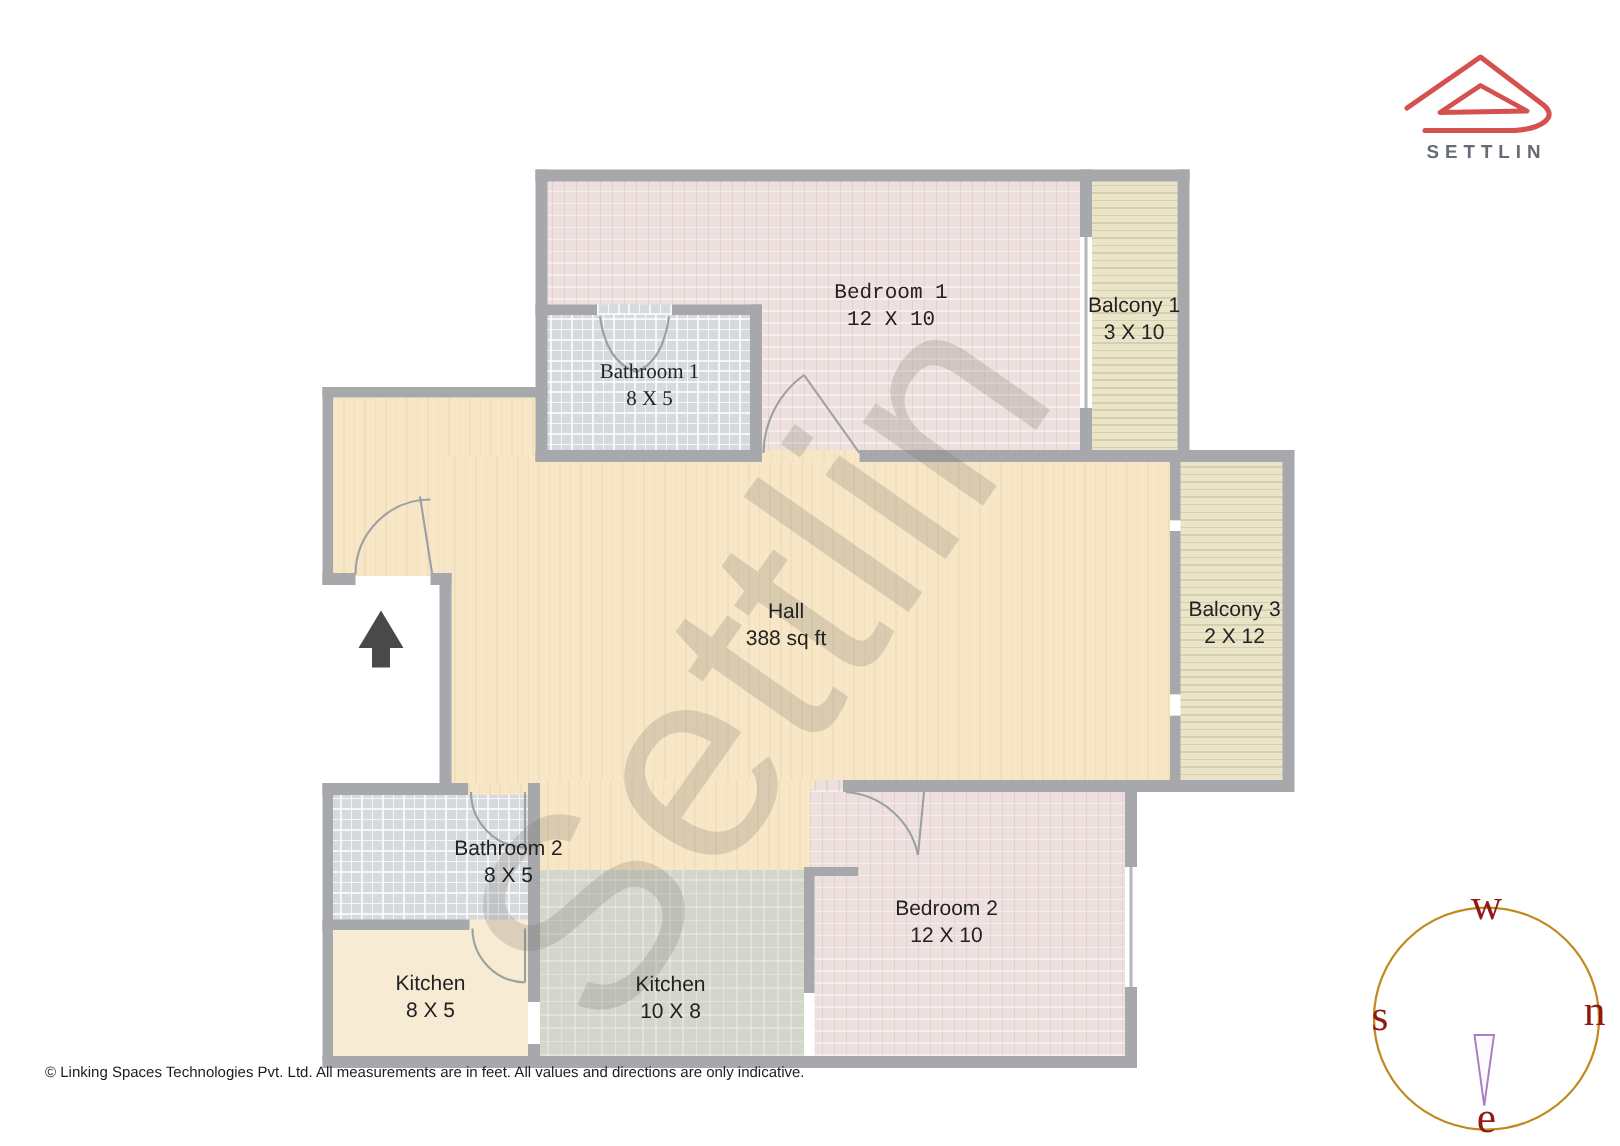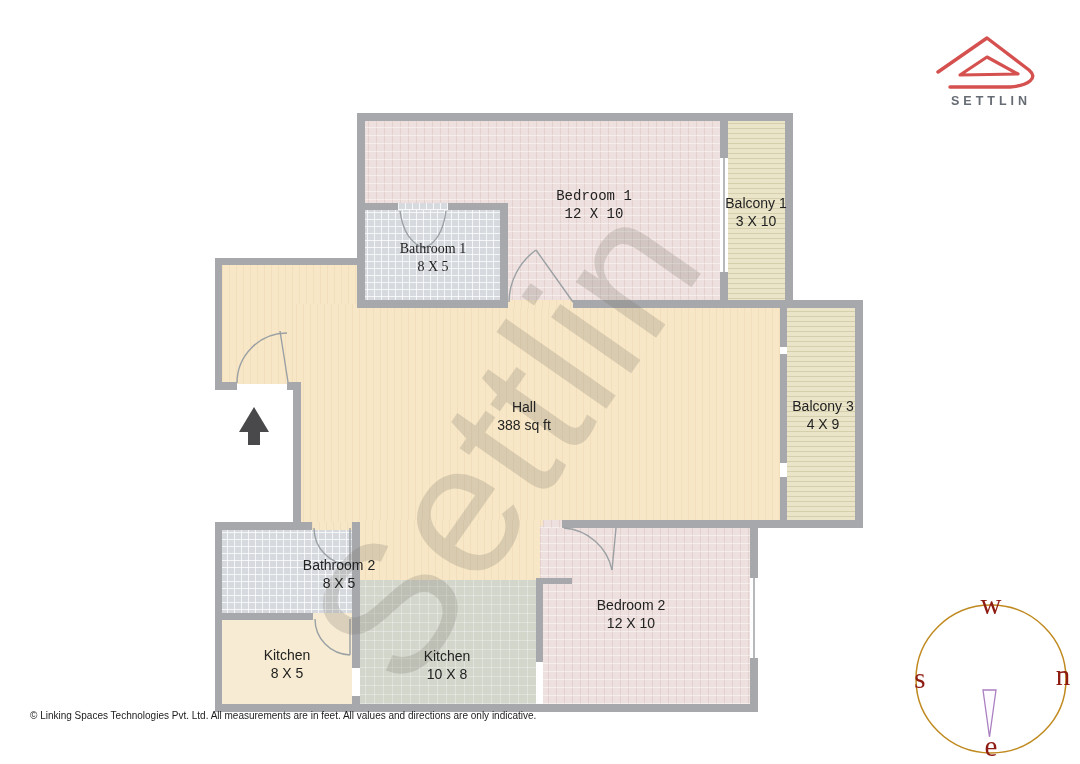--- a/index.html
+++ b/index.html
@@ -147,21 +147,21 @@
   <div class="label" style="left:433px;top:258px;font-family:Liberation Serif, serif;">
     <div>Bathroom 1</div>
     <div>8 X 5</div>
   </div>
   <div class="label" style="left:524px;top:416px;">
     <div>Hall</div>
     <div>388 sq ft</div>
   </div>
   <div class="label" style="left:823px;top:415px;">
     <div>Balcony 3</div>
-    <div>4 X 9</div>
+    <div>2 X 12</div>
   </div>
   <div class="label" style="left:299px;top:574px;margin-left:40px;">
     <div>Bathroom 2</div>
     <div>8 X 5</div>
   </div>
   <div class="label" style="left:287px;top:664px;">
     <div>Kitchen</div>
     <div>8 X 5</div>
   </div>
   <div class="label" style="left:447px;top:665px;">

